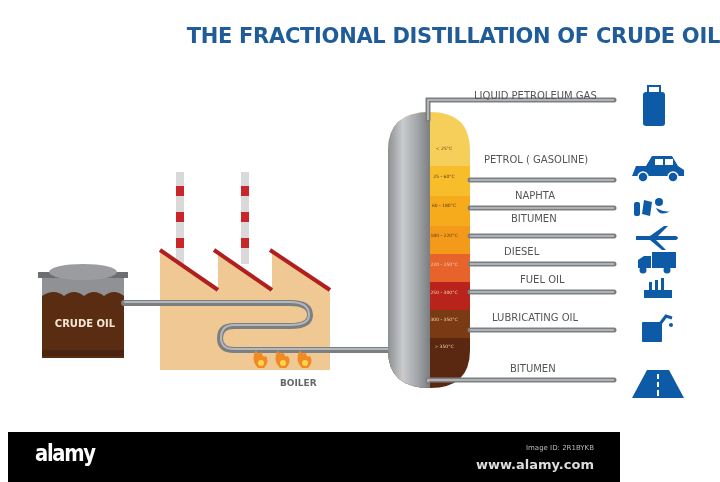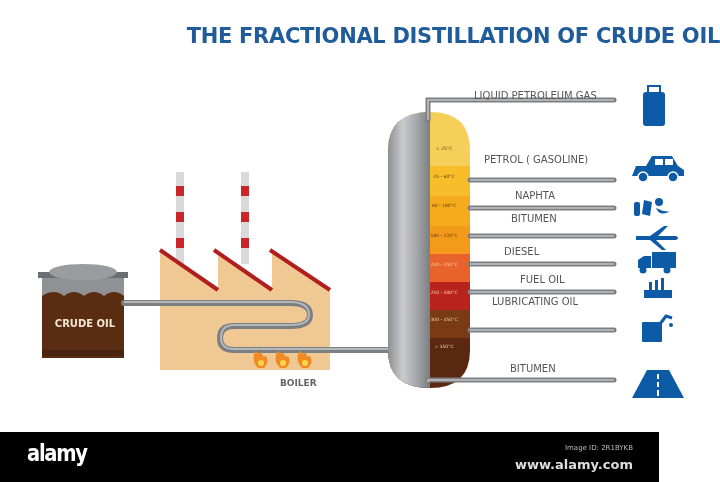--- a/index.html
+++ b/index.html
@@ -2,21 +2,21 @@
 <html><head>
 <meta charset="utf-8">
 <style>
   html, body { margin:0; padding:0; }
   body { width:720px; height:482px; background:#ffffff; position:relative; overflow:hidden; font-family:"Liberation Sans", sans-serif; }
   .title { position:absolute; left:0; top:24px; width:720px; text-align:right; font-family:"DejaVu Sans", sans-serif; font-weight:bold; font-size:21px; color:#1f5c99; letter-spacing:-0.3px; }
   svg.diagram { position:absolute; left:0; top:0; }
   .lbl { position:absolute; font-family:"DejaVu Sans", sans-serif; font-size:10px; color:#555; white-space:nowrap; }
   .temp { position:absolute; left:424px; width:40px; text-align:center; font-size:4.5px; color:#5a3a10; font-family:"DejaVu Sans", sans-serif; }
   .temp.light { color:#f5d7b0; }
-  .footer { position:absolute; left:0; top:432px; width:612px; height:50px; background:#000;padding-left:47px; }
+  .footer { position:absolute; left:8px; top:432px; width:612px; height:50px; background:#000; }
   .alamy { position:absolute; left:27px; top:8px; font-family:"DejaVu Sans", sans-serif; font-size:23px; font-weight:bold; color:#fff; letter-spacing:-1.5px; transform:scaleX(0.85); transform-origin:left; }
   .imgid { position:absolute; right:26px; top:12px; font-size:7px; color:#bbb; text-align:center; font-family:"DejaVu Sans", sans-serif; }
   .www { position:absolute; right:26px; top:25px; font-size:13px; color:#ddd; font-weight:bold; font-family:"DejaVu Sans", sans-serif; }
   .tank-lbl { position:absolute; left:40px; top:318px; width:90px; text-align:center; font-family:"DejaVu Sans", sans-serif; font-weight:bold; font-size:10px; color:#f3e6d5; }
   .boiler-lbl { position:absolute; left:248px; top:378px; font-family:"DejaVu Sans", sans-serif; font-weight:bold; font-size:9px; color:#666;padding-left:32px; }
 </style>
 </head>
 <body>
 
 <div class="title">THE FRACTIONAL DISTILLATION OF CRUDE OIL</div>
@@ -168,21 +168,21 @@
 <div class="temp light" style="top:290px">250 - 300°C</div>
 <div class="temp light" style="top:317px">300 - 350°C</div>
 <div class="temp light" style="top:344px">&gt; 350°C</div>
 
 <div class="lbl" style="left:474px; top:90px">LIQUID PETROLEUM GAS</div>
 <div class="lbl" style="left:484px; top:154px">PETROL ( GASOLINE)</div>
 <div class="lbl" style="left:515px; top:190px">NAPHTA</div>
 <div class="lbl" style="left:511px; top:213px">BITUMEN</div>
 <div class="lbl" style="left:504px; top:246px">DIESEL</div>
 <div class="lbl" style="left:520px; top:274px">FUEL OIL</div>
-<div class="lbl" style="left:492px; top:296px">LUBRICATING OIL</div>
+<div class="lbl" style="left:492px; top:312px">LUBRICATING OIL</div>
 <div class="lbl" style="left:510px; top:363px">BITUMEN</div>
 
 <div class="tank-lbl">CRUDE OIL</div>
 <div class="boiler-lbl">BOILER</div>
 
 <div class="footer">
   <div class="alamy">alamy</div>
   <div class="imgid">Image ID: 2R1BYKB</div>
   <div class="www">www.alamy.com</div>
 </div>

